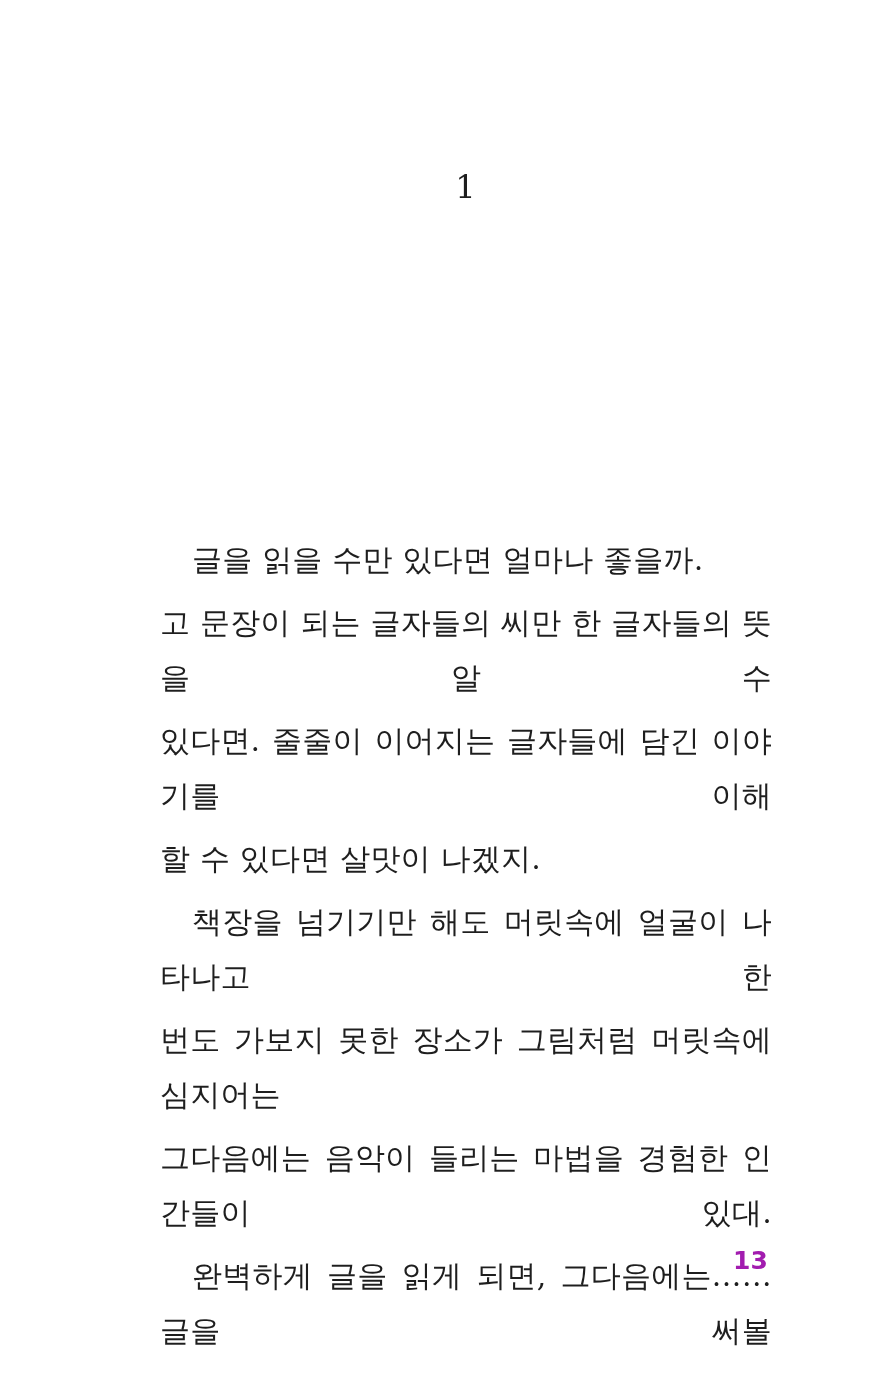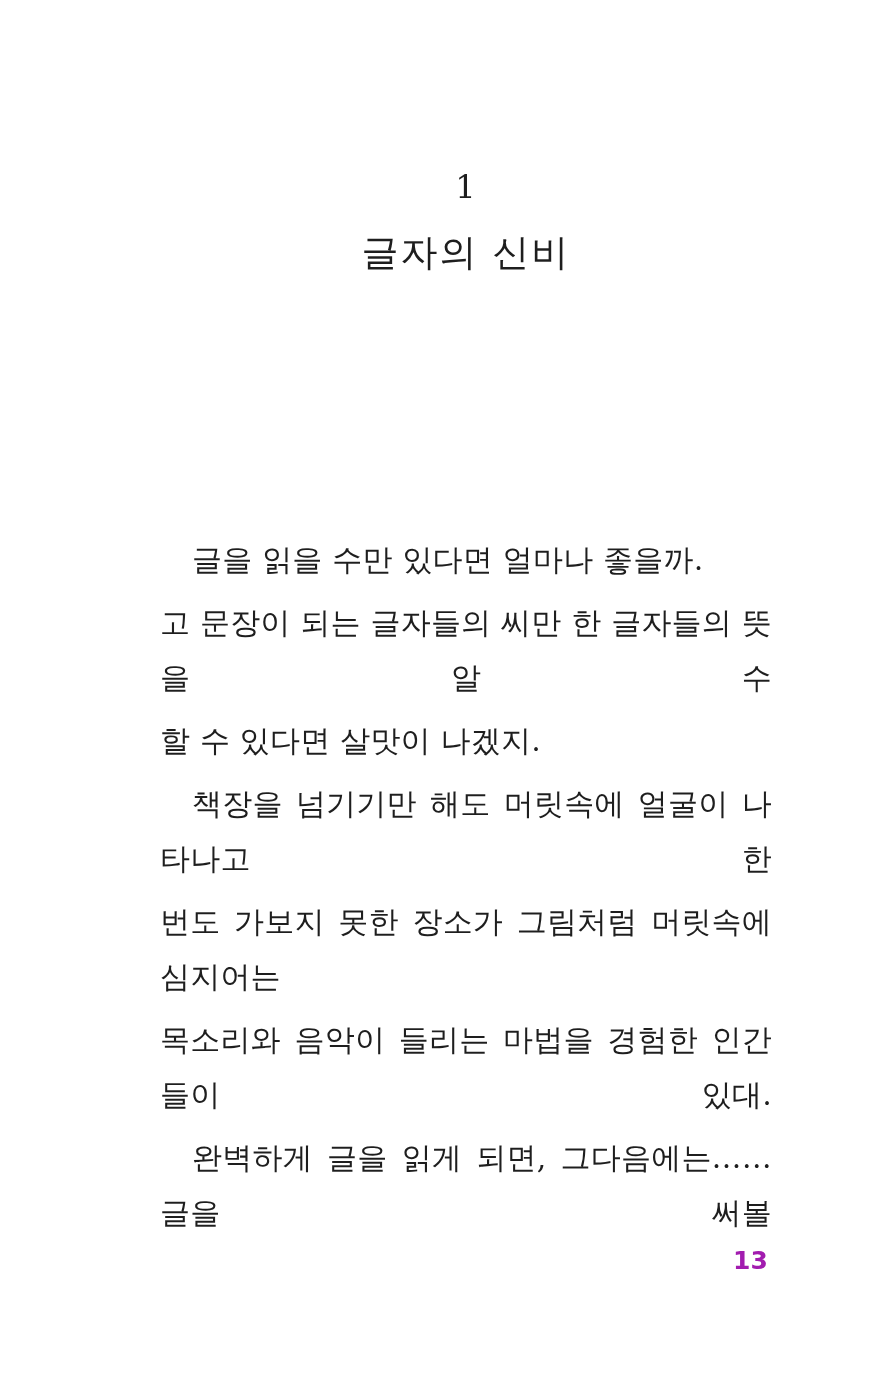--- a/index.html
+++ b/index.html
@@ -71,29 +71,29 @@
     color: #a21caf;
   }
 </style>
 </head>
 <body>
 
 <div class="book-page">
 
   <div class="chapter-head">
     <div class="chapter-number">1</div>
-    <div class="chapter-title">글자의 신비</div>
   </div>
 
   <div class="body-text">
     <p class="line indent">글을 읽을 수만 있다면 얼마나 좋을까.</p>
     <p class="line fill">고 문장이 되는 글자들의 씨만 한 글자들의 뜻을 알 수</p>
+    <p class="line fill">있다면. 줄줄이 이어지는 글자들에 담긴 이야기를 이해</p>
     <p class="line">할 수 있다면 살맛이 나겠지.</p>
     <p class="line indent fill">책장을 넘기기만 해도 머릿속에 얼굴이 나타나고 한</p>
     <p class="line fill">번도 가보지 못한 장소가 그림처럼 머릿속에 심지어는</p>
-    <p class="line fill">목소리와 음악이 들리는 마법을 경험한 인간들이 있대.</p>
+    <p class="line fill">그다음에는 음악이 들리는 마법을 경험한 인간들이 있대.</p>
     <p class="line indent fill">완벽하게 글을 읽게 되면, 그다음에는…… 글을 써볼</p>
 
   </div>
 
   <div class="page-number">13</div>
 
 </div>
 
 </body></html>

